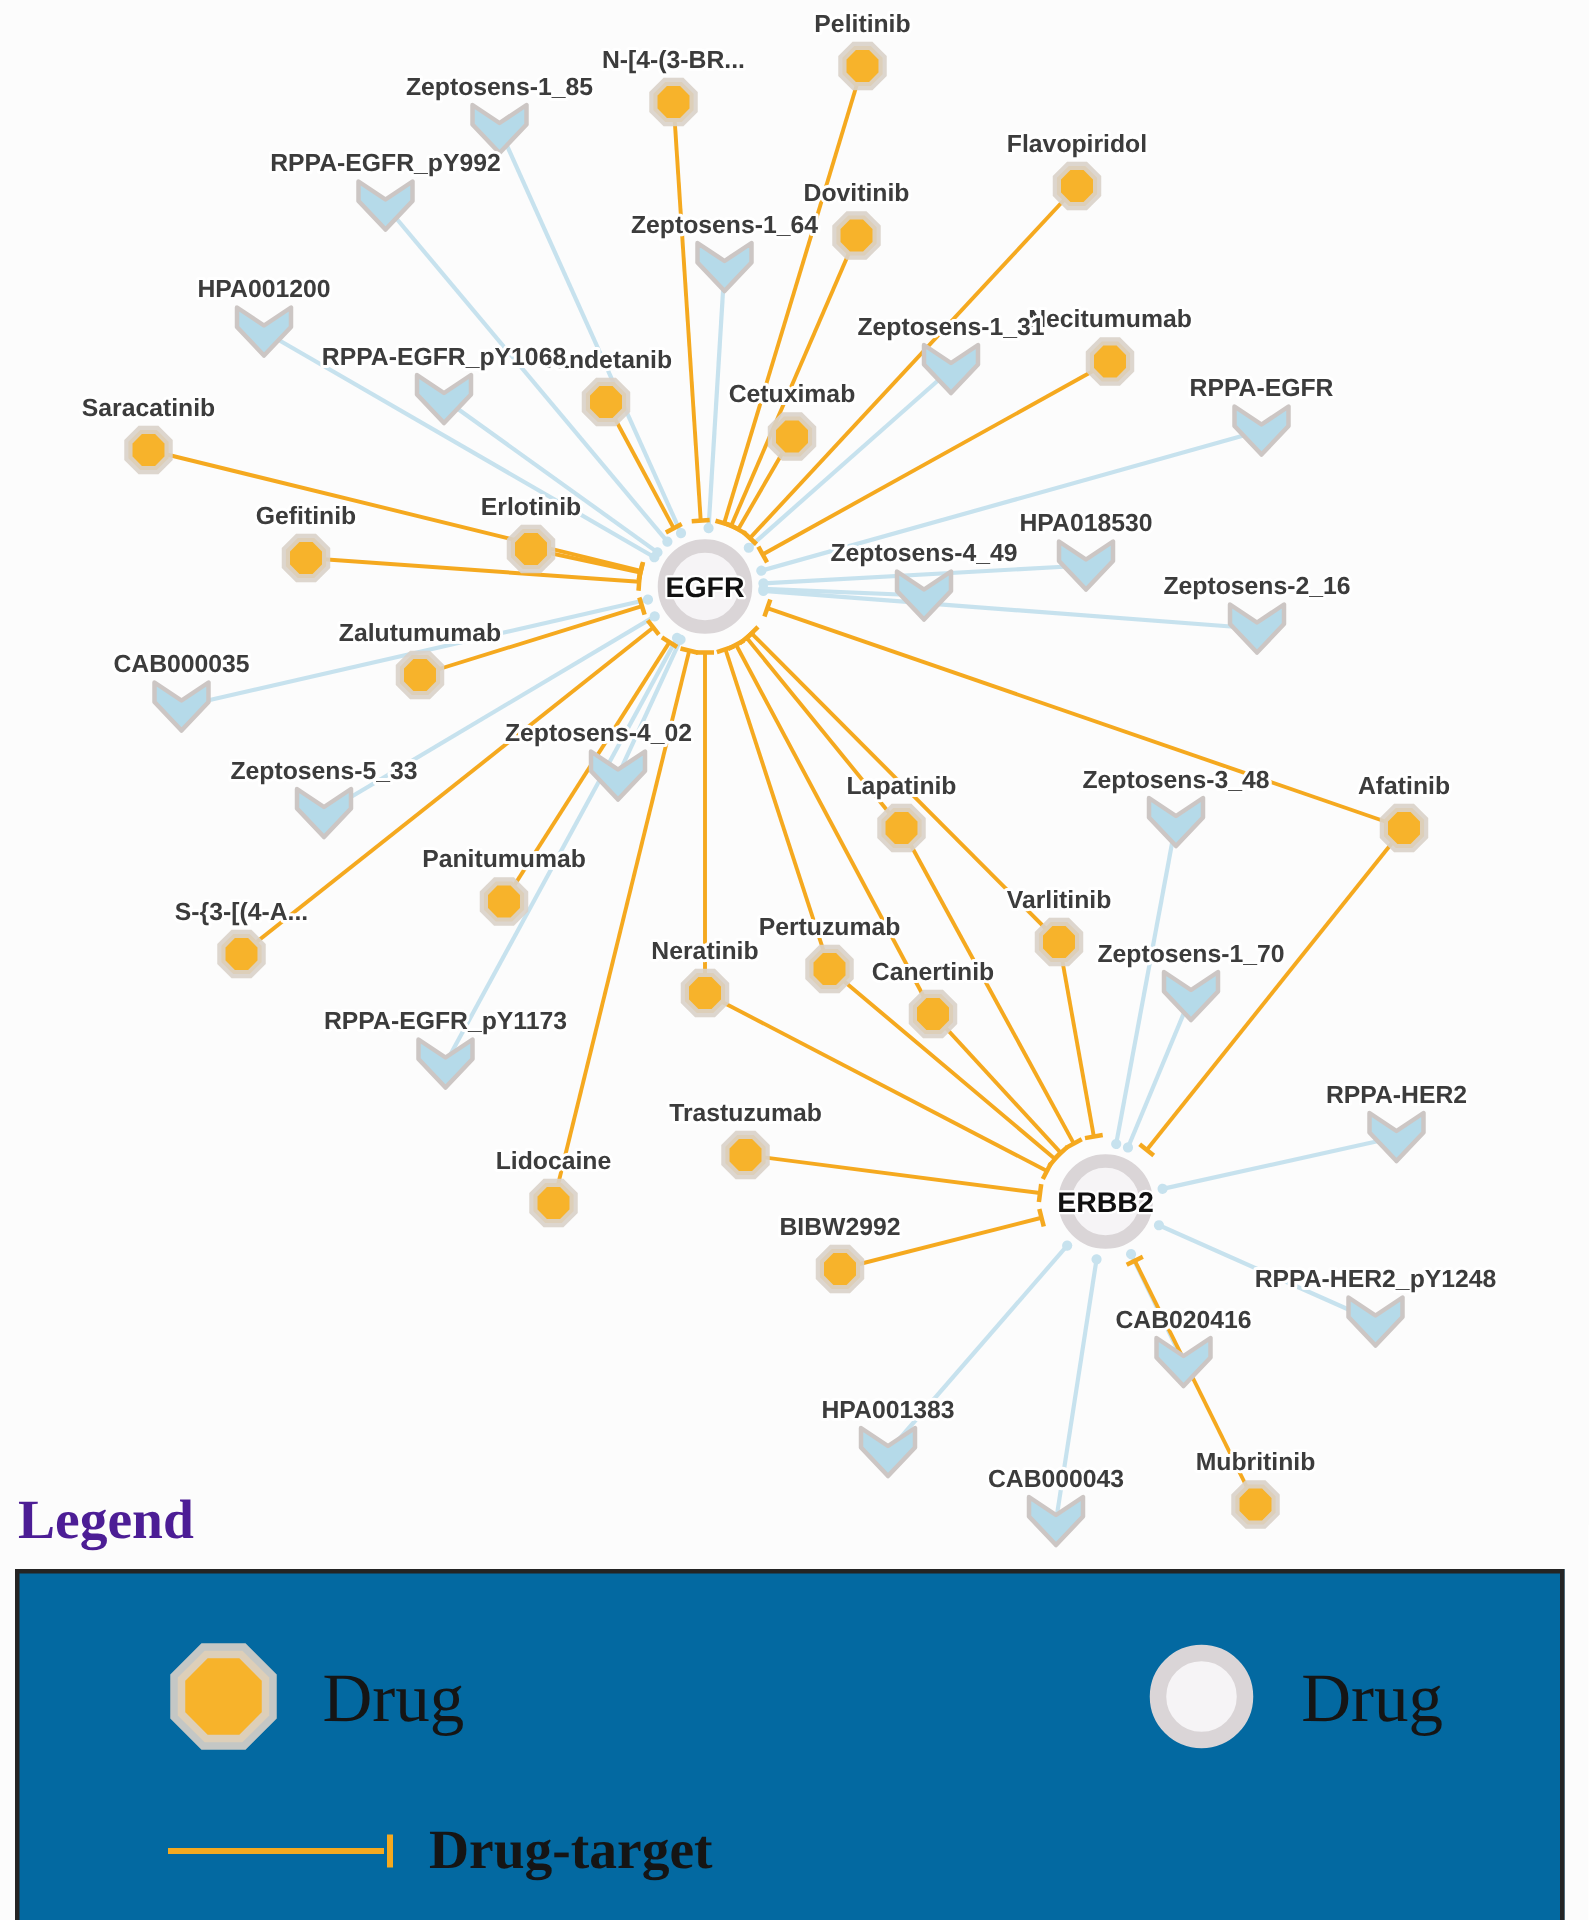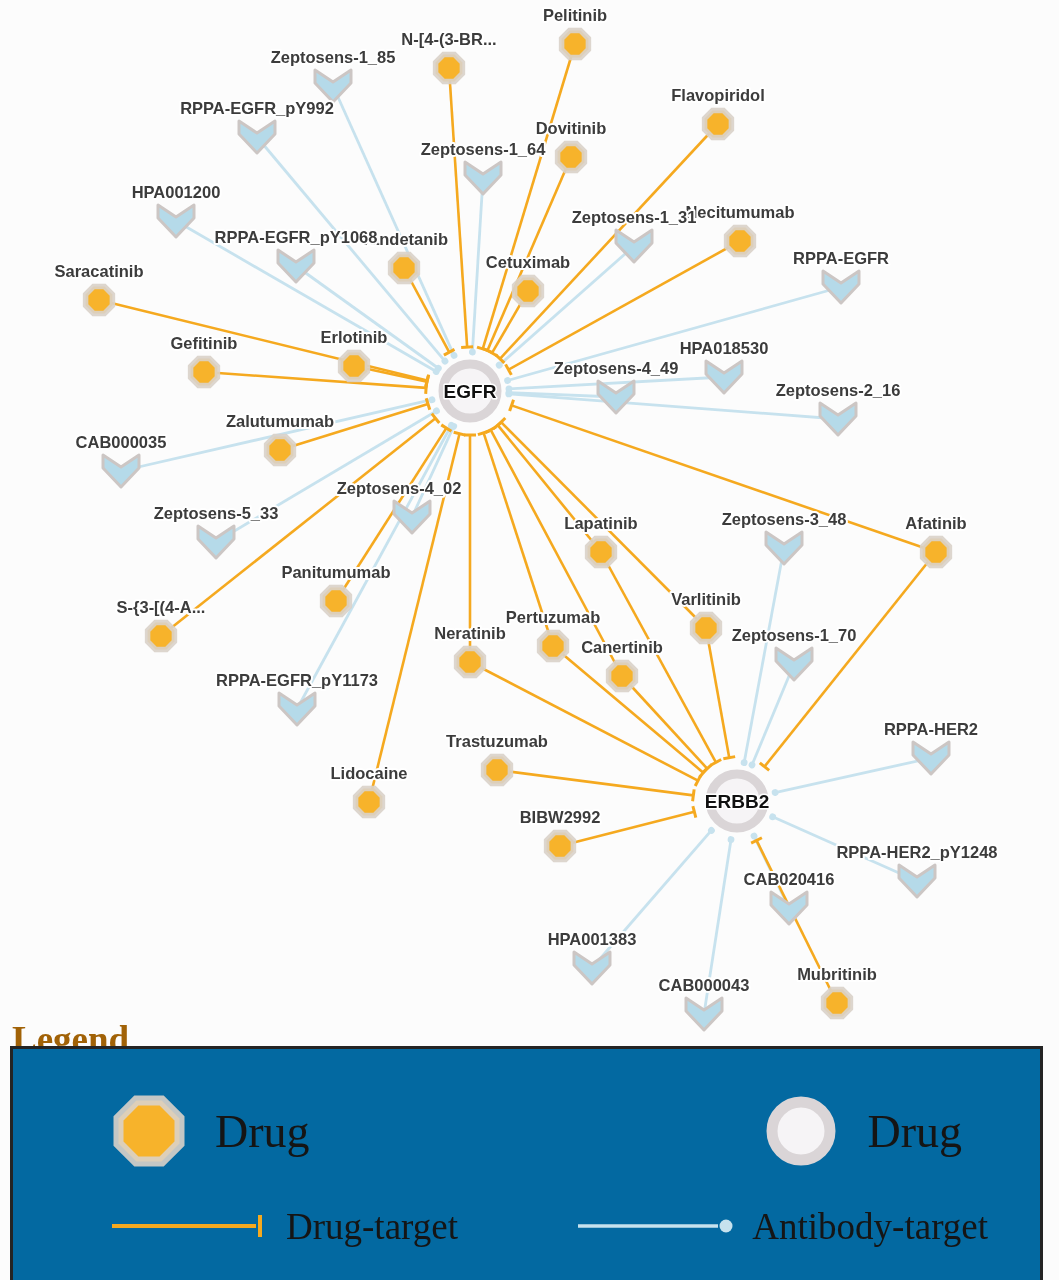--- a/index.html
+++ b/index.html
@@ -30,44 +30,44 @@
     paint-order:stroke;
     stroke-linejoin:round;
   }
   .legend-title{
     position:absolute;
     left:12px;
     top:992px;
     font-family:"Liberation Serif", serif;
     font-weight:bold;
     font-size:37px;
-    color:#a16207;
-    margin-top:26px;
+    color:#4c1d95;
   }
   .legend-box{
     position:absolute;
     left:10px;
     top:1046px;
     width:1033px;
     height:274px;
     border:3px solid #242424;
     background:#0369a1;
     box-sizing:border-box;
   }
   .legend-row1{
     position:absolute;
     top:32px;left:0;right:0;height:100px;
     display:flex;align-items:center;justify-content:space-between;
     padding:0 78px 0 92px;
   }
   .legend-row2{
     position:absolute;
     top:148px;left:0;right:0;height:58px;
-    display:flex;align-items:center;justify-content:space-between;
+    display:flex;align-items:flex-end;justify-content:space-between;
     padding:0 52px 0 95px;
+    font-weight:bold;
   }
   .legend-node-item{display:flex;align-items:center;gap:22px;}
   .legend-edge-item{display:flex;align-items:center;gap:14px;}
   .legend-node-label{
     font-family:"Liberation Serif", serif;
     font-size:46px;
     color:#151515;
   }
   .legend-edge-label{
     font-family:"Liberation Serif", serif;
@@ -264,23 +264,16 @@
     <div class="legend-row2">
 
       <div class="legend-edge-item">
         <svg width="164" height="28" viewBox="0 0 164 28">
           <line x1="4" y1="14" x2="148" y2="14" stroke-width="4" stroke="#F5A91F"></line>
           <line x1="152" y1="3" x2="152" y2="25" stroke-width="4" stroke="#F5A91F"></line>
         </svg>
         <span class="legend-edge-label">Drug-target</span>
       </div>
 
-      <div class="legend-edge-item">
-        <svg width="164" height="28" viewBox="0 0 164 28">
-          <line x1="4" y1="14" x2="144" y2="14" stroke-width="3.5" stroke="#C7E2EE"></line>
-          <circle cx="152" cy="14" r="6.5" fill="#C7E2EE"></circle>
-        </svg>
-        <span class="legend-edge-label">Antibody-target</span>
-      </div>
 
     </div>
   </div>
 </div>
 
 </body></html>

